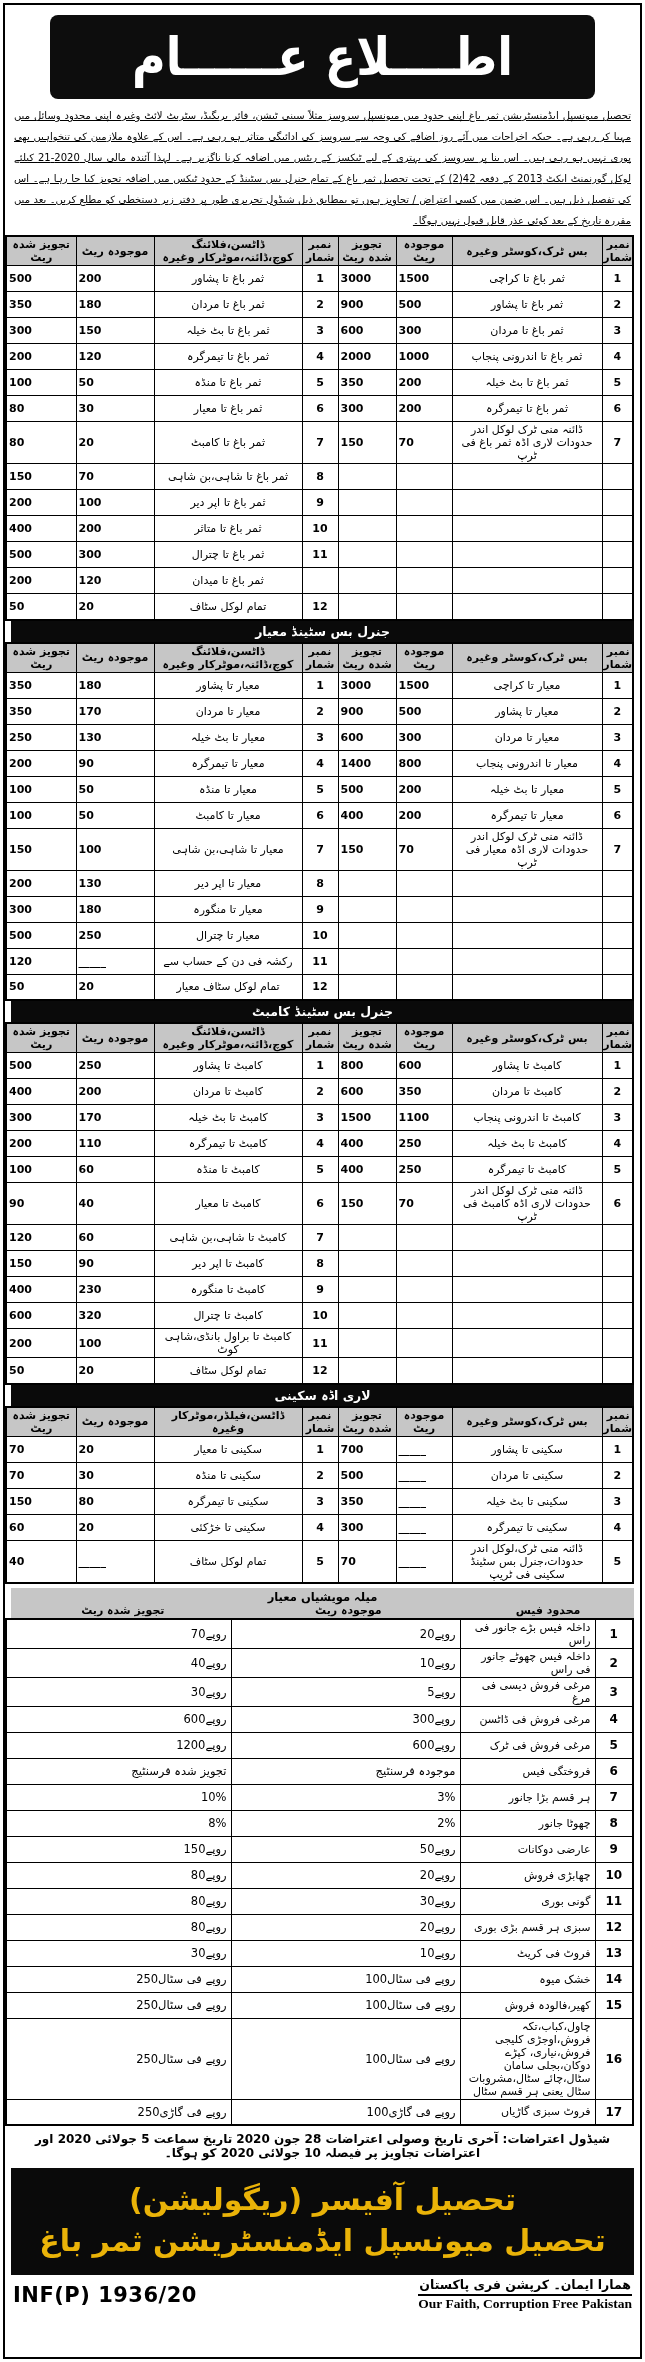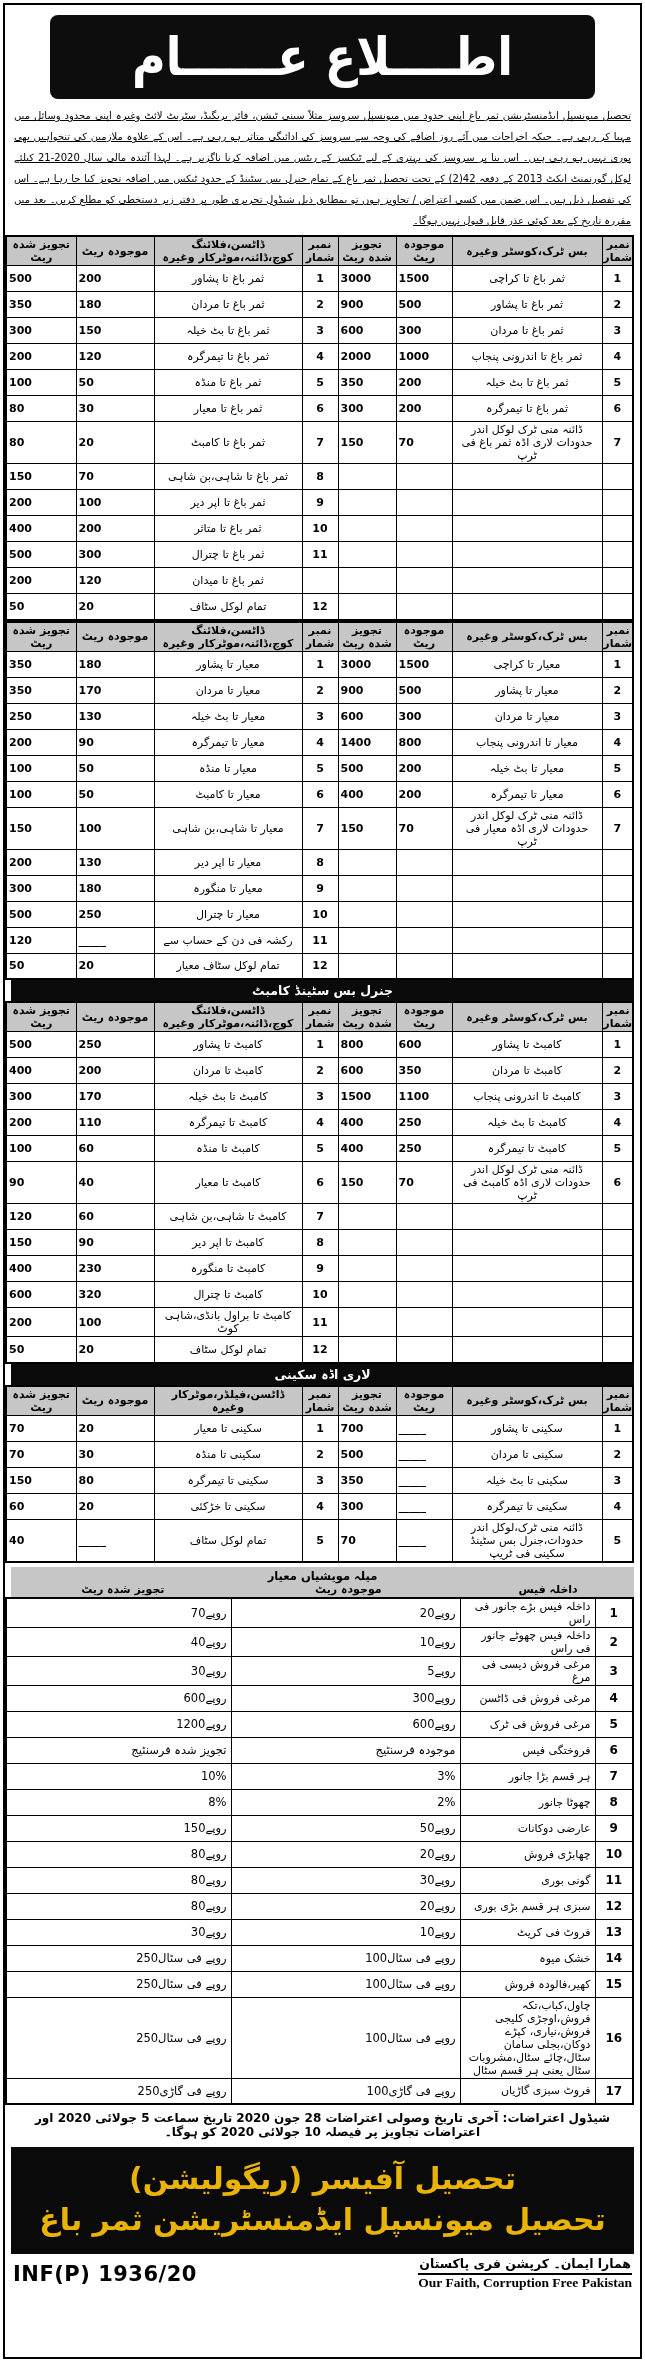--- a/index.html
+++ b/index.html
@@ -263,20 +263,21 @@
           <td class="c-r_cur"></td>
           <td class="c-r_prop"></td>
           <td class="c-l_no">12</td>
           <td class="c-l_route">تمام لوکل سٹاف</td>
           <td class="c-l_cur">20</td>
           <td class="c-l_prop">50</td>
         </tr>
       </tbody>
   </table>
 
+  <div class="band">جنرل بس سٹینڈ معیار</div>
   <table class="bus">
     <thead>
       <tr>
         <th class="c-r_no">نمبر شمار</th>
         <th class="c-r_route">بس ٹرک،کوسٹر وغیرہ</th>
         <th class="c-r_cur">موجودہ ریٹ</th>
         <th class="c-r_prop">تجویز شدہ ریٹ</th>
         <th class="c-l_no">نمبر شمار</th>
         <th class="c-l_route">ڈاٹسن،فلائنگ کوچ،ڈائنہ،موٹرکار وغیرہ</th>
         <th class="c-l_cur">موجودہ ریٹ</th>
@@ -609,21 +610,21 @@
           <td class="c-l_route">تمام لوکل سٹاف</td>
           <td class="c-l_cur">_____</td>
           <td class="c-l_prop">40</td>
         </tr>
       </tbody>
   </table>
 
   <div class="fair-band">
     <div class="fb-title">میلہ مویشیاں معیار</div>
     <div class="fb-cols">
-      <span class="fb-c1">داخلہ فیس</span>
+      <span class="fb-c1">محدود فیس</span>
       <span class="fb-c2">موجودہ ریٹ</span>
       <span class="fb-c3">تجویز شدہ ریٹ</span>
     </div>
   </div>
   <table class="fair">
     <tbody>
         <tr>
           <td class="c-no">1</td>
           <td class="c-desc">داخلہ فیس بڑے جانور فی راس</td>
           <td class="c-cur">20روپے</td>

